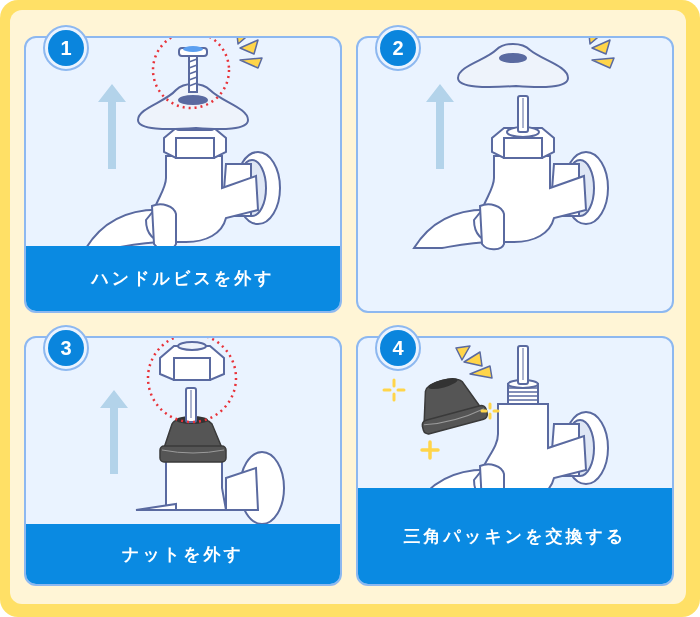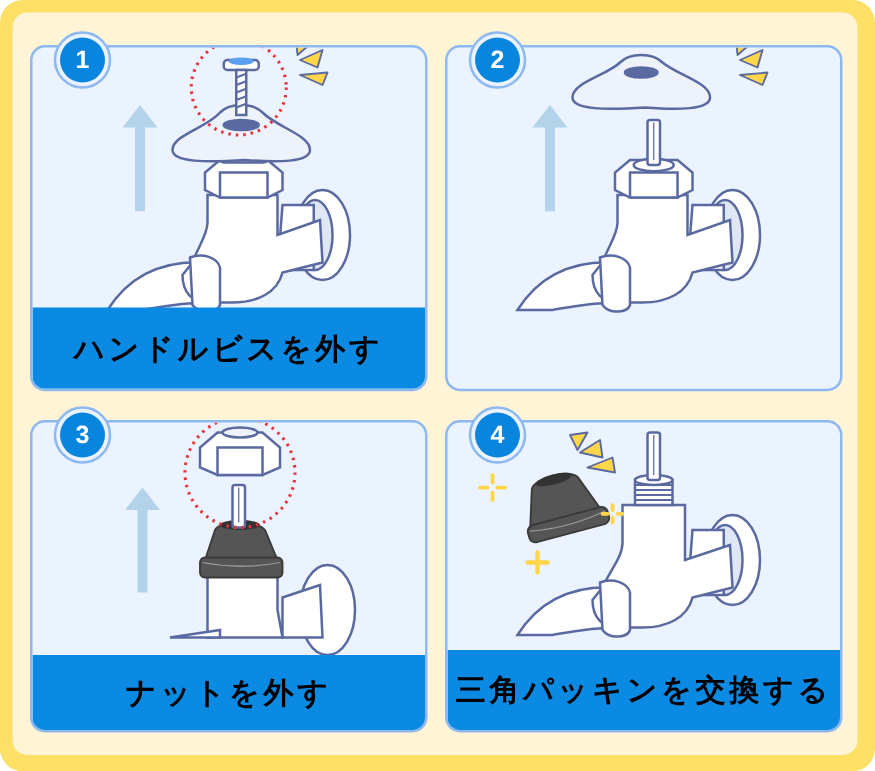--- a/index.html
+++ b/index.html
@@ -21,23 +21,23 @@
     position: absolute;
     background: #eaf3ff;
     border: 2px solid #8db8f0;
     border-radius: 12px;
     overflow: hidden;
   }
   .card svg.illus { position: absolute; left: 0; top: 0; }
   .band {
     position: absolute; left: 0; right: 0; bottom: 0;
     background: #0a8ae2;
-    color: #000000;
+    color: #ffffff;
     display: flex; align-items: center; justify-content: center;
-    font-size: 24px; font-weight: bold; letter-spacing: 3px;
+    font-size: 17px; font-weight: bold; letter-spacing: 3px;
   }
 
   .badge {
     position: absolute; width: 46px; height: 46px; border-radius: 50%;
     background: #eaf3ff;
     border: 2px solid #8db8f0;
     display: flex; align-items: center; justify-content: center;
   }
   .badge-inner {
     width: 36px; height: 36px; border-radius: 50%;
@@ -227,19 +227,19 @@
       <line x1="26" y1="52" x2="32" y2="52"></line>
         <line x1="40" y1="52" x2="46" y2="52"></line>
       <line x1="132" y1="66" x2="132" y2="70"></line>
         <line x1="132" y1="76" x2="132" y2="80"></line>
       <line x1="124" y1="73" x2="128" y2="73"></line>
         <line x1="136" y1="73" x2="140" y2="73"></line>
       <line x1="72" y1="104" x2="72" y2="120" stroke-width="3.5"></line>
       <line x1="64" y1="112" x2="80" y2="112" stroke-width="3.5"></line>
     </g>
   </svg>
-  <div class="band" style="height:64px;font-family:Liberation Mono, monospace;">
+  <div class="band" style="height:96px;font-family:Liberation Mono, monospace;">
     <span>三角パッキンを交換する</span>
   </div>
 </div>
 <div class="badge" style="left:375px; top:325px;">
   <div class="badge-inner">4</div>
 </div>
 
 </body></html>

